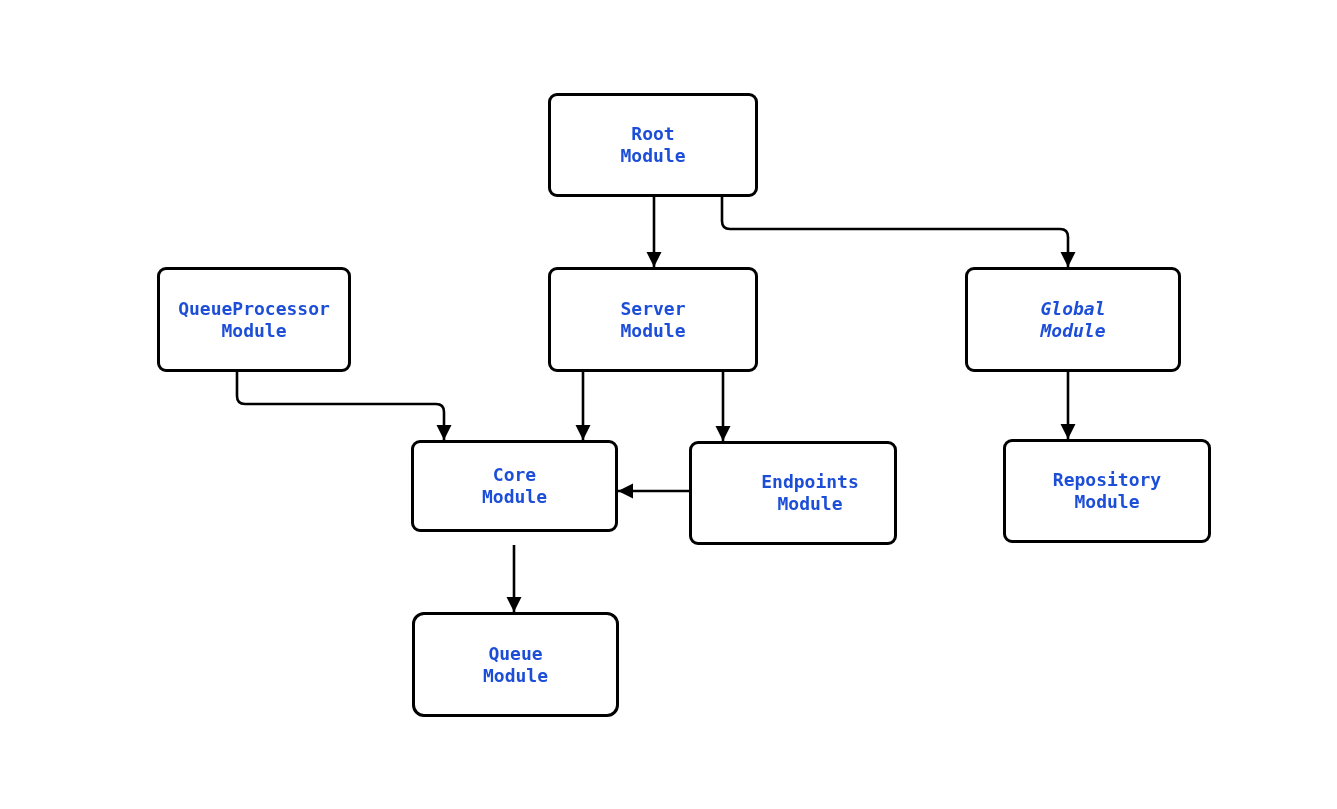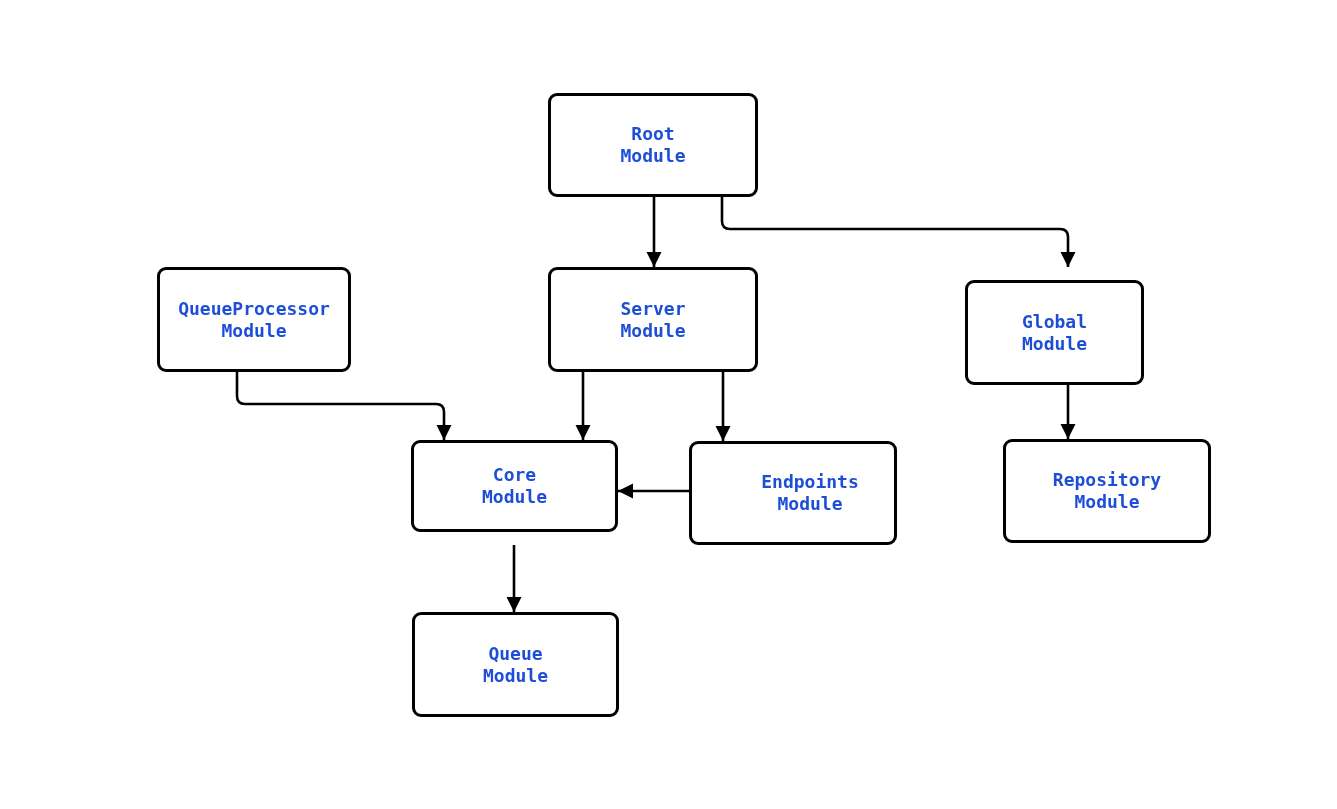--- a/index.html
+++ b/index.html
@@ -72,28 +72,28 @@
 
   <div class="node" style="left:548px; top:93px;  width:210px; height:104px;">Root
 Module</div>
 
   <div class="node" style="left:133px; top:267px; width:194px; height:105px;margin-left:24px;">QueueProcessor
 Module</div>
 
   <div class="node" style="left:548px; top:267px; width:210px; height:105px;">Server
 Module</div>
 
-  <div class="node" style="left:965px; top:280px; width:179px; height:105px;">Global
+  <div class="node" style="left:965px; top:267px; width:216px; height:105px;font-style:italic;">Global
 Module</div>
 
   <div class="node" style="left:411px; top:440px; width:207px; height:92px;">Core
 Module</div>
 
   <div class="node" style="left:689px; top:441px; width:208px; height:104px;padding-left:34px;">Endpoints
 Module</div>
 
   <div class="node" style="left:963px; top:439px; width:208px; height:104px;margin-left:40px;">Repository
 Module</div>
 
-  <div class="node" style="left:412px; top:612px; width:207px; height:105px;">Queue
+  <div class="node" style="left:412px; top:612px; width:207px; height:105px;border-radius:12px;">Queue
 Module</div>
 
 </div>
 
 </body></html>

